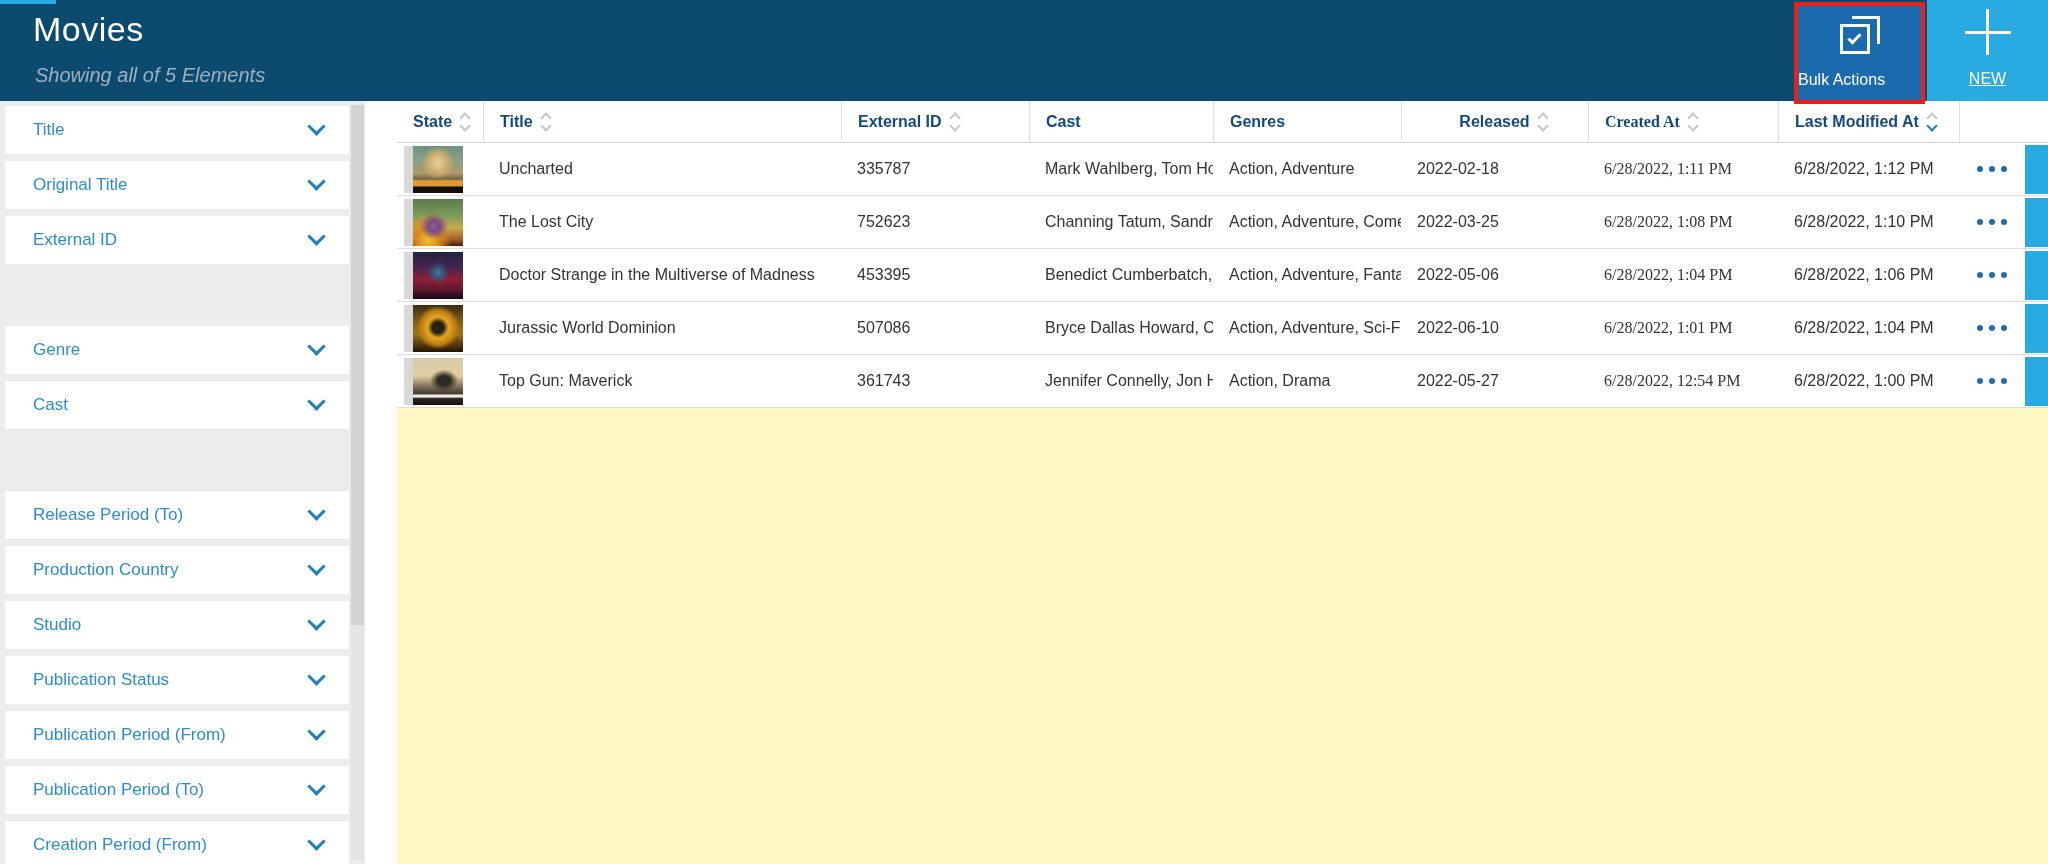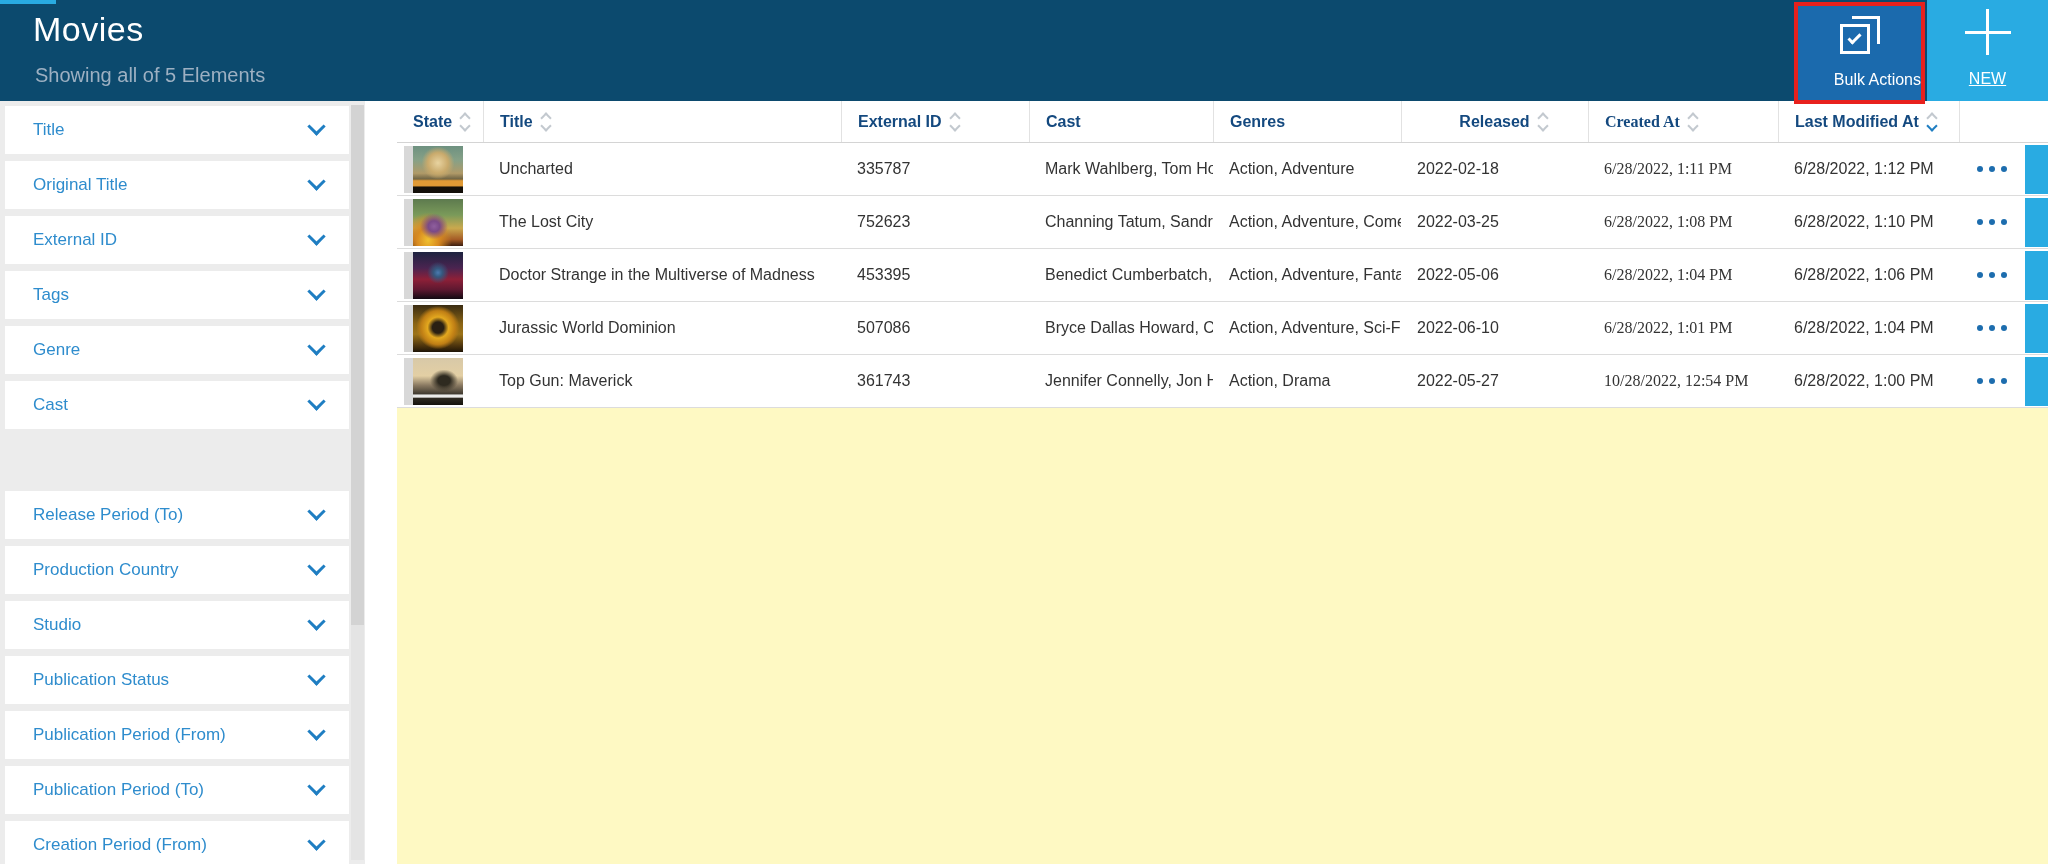--- a/index.html
+++ b/index.html
@@ -3,30 +3,30 @@
 <meta charset="utf-8">
 <style>
   * { margin:0; padding:0; box-sizing:border-box; }
   html,body { width:2048px; height:864px; overflow:hidden; background:#fff; }
   #app { position:relative; width:2048px; height:864px; font-family:"Liberation Sans",sans-serif; background:#fff; }
 
   
   .topbar { position:absolute; left:0; top:0; width:2048px; height:101px; background:#0c4a6e; }
   .accent-strip { position:absolute; left:0; top:0; width:56px; height:4px; background:#29abe2; }
   .page-title { position:absolute; left:33px; top:10px; font-size:34px; font-weight:400; color:#ffffff; letter-spacing:.5px; }
-  .page-subtitle { position:absolute; left:35px; top:64px; font-size:20px; color:#9db0c2; }
+  .page-subtitle { position:absolute; left:35px; top:64px; font-size:20px; color:#9db0c2;font-style:italic; }
 
   .bulk-btn { position:absolute; left:1794px; top:2px; width:131px; height:102px; background:#1b6aad;
               border:4px solid #e8211d; z-index:5; cursor:pointer; }
   .bulk-icon { position:relative; width:40px; height:38px; margin:10px auto 0; }
   .bi-back  { position:absolute; right:0; top:0; width:28px; height:28px; border-top:3px solid #fff; border-right:3px solid #fff; }
   .bi-front { position:absolute; left:0; bottom:0; width:30px; height:30px; border:3px solid #fff; background:#1b6aad;
               display:flex; align-items:center; justify-content:center; }
   .bi-check { width:13px; height:7px; border-left:3px solid #fff; border-bottom:3px solid #fff; transform:rotate(-45deg); margin-top:-3px; }
-  .bulk-label { position:absolute; left:0; bottom:11px; width:100%; text-align:right; font-size:16px; color:#ffffff;padding-left:12px; }
+  .bulk-label { position:absolute; left:0; bottom:11px; width:100%; text-align:left; font-size:16px; color:#ffffff; }
 
   .new-btn { position:absolute; left:1927px; top:0; width:121px; height:101px; background:#29abe2; cursor:pointer; }
   .plus-icon { position:relative; width:46px; height:46px; margin:9px auto 0; }
   .plus-h { position:absolute; left:0; top:21.5px; width:46px; height:3px; background:#fff; }
   .plus-v { position:absolute; left:21.5px; top:0; width:3px; height:46px; background:#fff; }
   .new-label { position:absolute; left:0; bottom:13px; width:100%; text-align:center; font-size:16px; color:#ffffff;text-decoration:underline; }
 
   
   .sidebar { position:absolute; left:0; top:101px; width:365px; height:763px; background:#ececec; }
   .scroll-track { position:absolute; right:1px; top:4px; width:13px; height:755px; background:#e4e4e4; }
@@ -124,24 +124,20 @@
         <span class="side-chev"></span>
       </div>
     <div class="fcard" style="top:60px">
         <span class="fcard-label">Original Title</span>
         <span class="side-chev"></span>
       </div>
     <div class="fcard" style="top:115px">
         <span class="fcard-label">External ID</span>
         <span class="side-chev"></span>
       </div>
-    <div class="fcard" style="top:170px">
-        <span class="fcard-label">Tags</span>
-        <span class="side-chev"></span>
-      </div>
     <div class="fcard" style="top:225px">
         <span class="fcard-label">Genre</span>
         <span class="side-chev"></span>
       </div>
     <div class="fcard" style="top:280px">
         <span class="fcard-label">Cast</span>
         <span class="side-chev"></span>
       </div>
     <div class="fcard" style="top:390px">
         <span class="fcard-label">Release Period (To)</span>
@@ -335,21 +331,21 @@
     <div class="trow">
       <div class="td c-state">
           <div class="state-strip"></div>
           <div class="poster p5"></div>
         </div>
       <div class="td c-title">Top Gun: Maverick</div>
       <div class="td c-extid">361743</div>
       <div class="td c-cast">Jennifer Connelly, Jon Ha…</div>
       <div class="td c-genres">Action, Drama</div>
       <div class="td c-released">2022-05-27</div>
-      <div class="td c-created">10/28/2022, 12:54 PM</div>
+      <div class="td c-created">6/28/2022, 12:54 PM</div>
       <div class="td c-modified">6/28/2022, 1:00 PM</div>
       <div class="td c-dots" style="padding:0;height:53px">
           <div class="dots-btn">
             <i></i>
             <i></i>
             <i></i>
           </div>
         </div>
       <div class="td c-arrow">
           <div class="arrow-btn">

